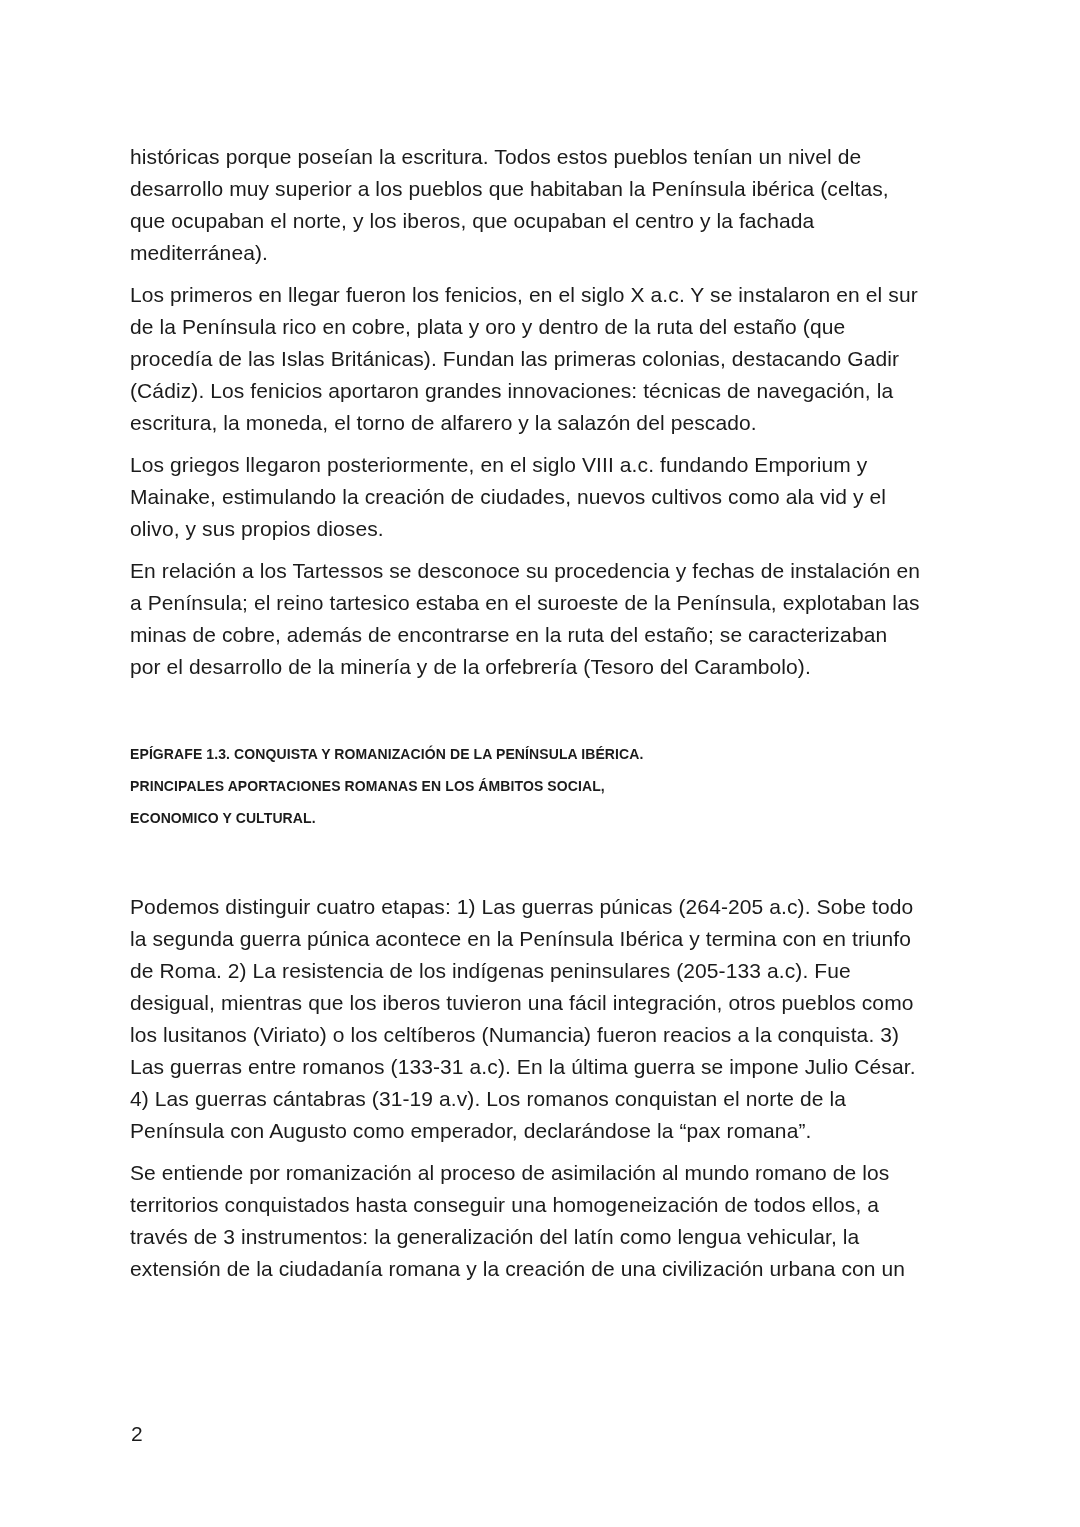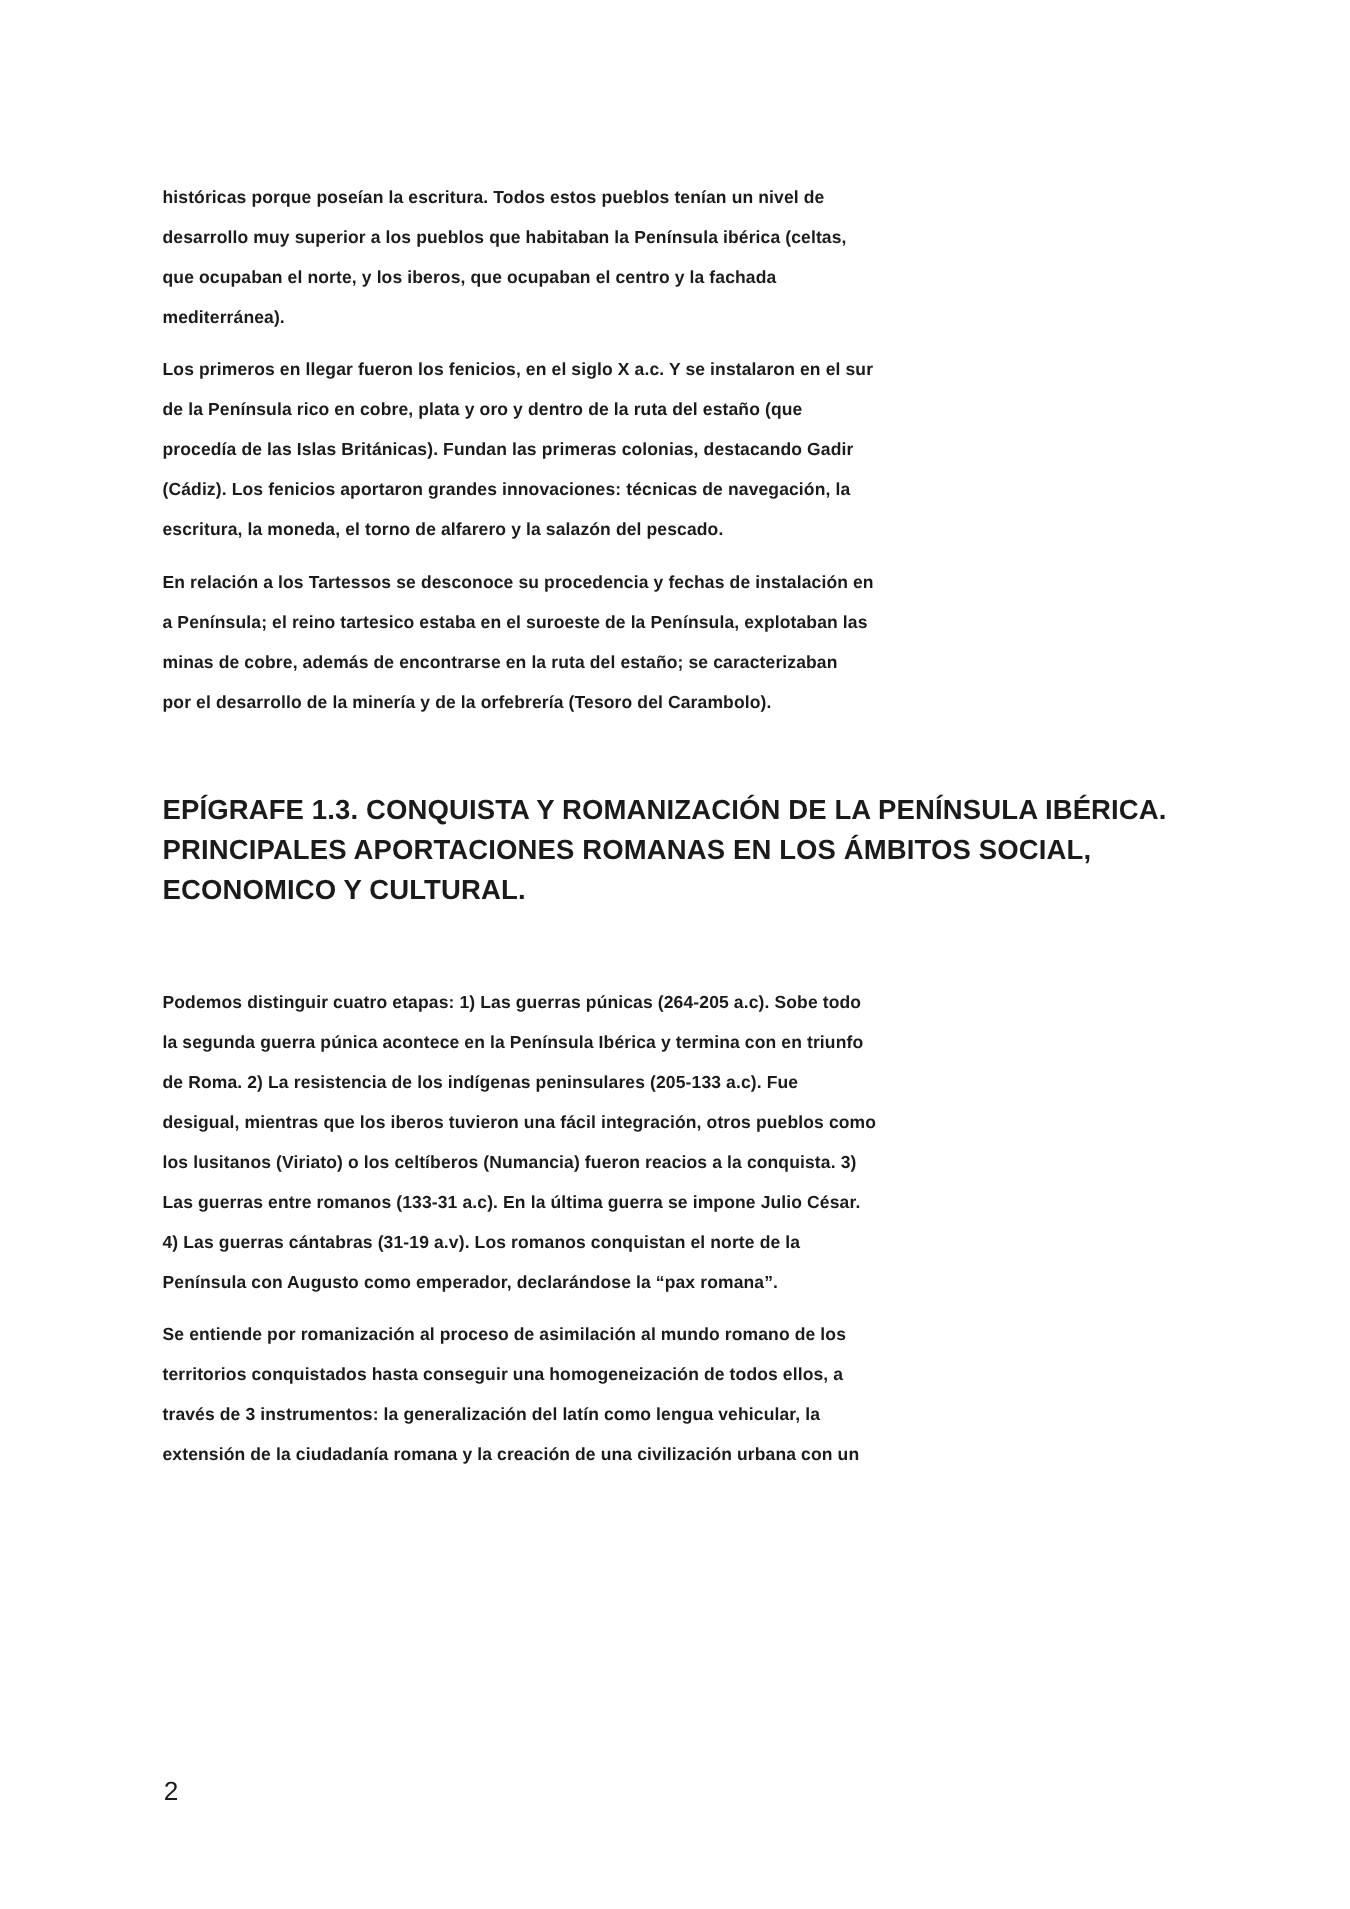--- a/index.html
+++ b/index.html
@@ -18,29 +18,29 @@
     color: #1b1b1b;
   }
   .content {
     position: absolute;
     left: 130px;
     top: 141px;
     width: 840px;
   }
   .content p {
     margin: 0 0 10px 0;
-    font-size: 14px;
+    font-size: 21px;
     line-height: 32px;
-    font-weight: 700;
+    font-weight: 400;
     letter-spacing: 0.1px;
     white-space: pre-line;
   }
   .content .section-heading {
     margin: 55px 0 57px 0;
-    font-size: 22px;
+    font-size: 14px;
     line-height: 32px;
     font-weight: 700;
     letter-spacing: 0.1px;
     white-space: pre-line;
   }
   .page-number {
     position: absolute;
     left: 131px;
     top: 1418px;
     font-size: 21px;
@@ -55,20 +55,23 @@
   <div class="content">
     <p>históricas porque poseían la escritura. Todos estos pueblos tenían un nivel de
 desarrollo muy superior a los pueblos que habitaban la Península ibérica (celtas,
 que ocupaban el norte, y los iberos, que ocupaban el centro y la fachada
 mediterránea).</p>
     <p>Los primeros en llegar fueron los fenicios, en el siglo X a.c. Y se instalaron en el sur
 de la Península rico en cobre, plata y oro y dentro de la ruta del estaño (que
 procedía de las Islas Británicas). Fundan las primeras colonias, destacando Gadir
 (Cádiz). Los fenicios aportaron grandes innovaciones: técnicas de navegación, la
 escritura, la moneda, el torno de alfarero y la salazón del pescado.</p>
+    <p>Los griegos llegaron posteriormente, en el siglo VIII a.c. fundando Emporium y
+Mainake, estimulando la creación de ciudades, nuevos cultivos como ala vid y el
+olivo, y sus propios dioses.</p>
     <p>En relación a los Tartessos se desconoce su procedencia y fechas de instalación en
 a Península; el reino tartesico estaba en el suroeste de la Península, explotaban las
 minas de cobre, además de encontrarse en la ruta del estaño; se caracterizaban
 por el desarrollo de la minería y de la orfebrería (Tesoro del Carambolo).</p>
 
     <p class="section-heading">EPÍGRAFE 1.3. CONQUISTA Y ROMANIZACIÓN DE LA PENÍNSULA IBÉRICA.
 PRINCIPALES APORTACIONES ROMANAS EN LOS ÁMBITOS SOCIAL,
 ECONOMICO Y CULTURAL.</p>
 
     <p>Podemos distinguir cuatro etapas: 1) Las guerras púnicas (264-205 a.c). Sobe todo

